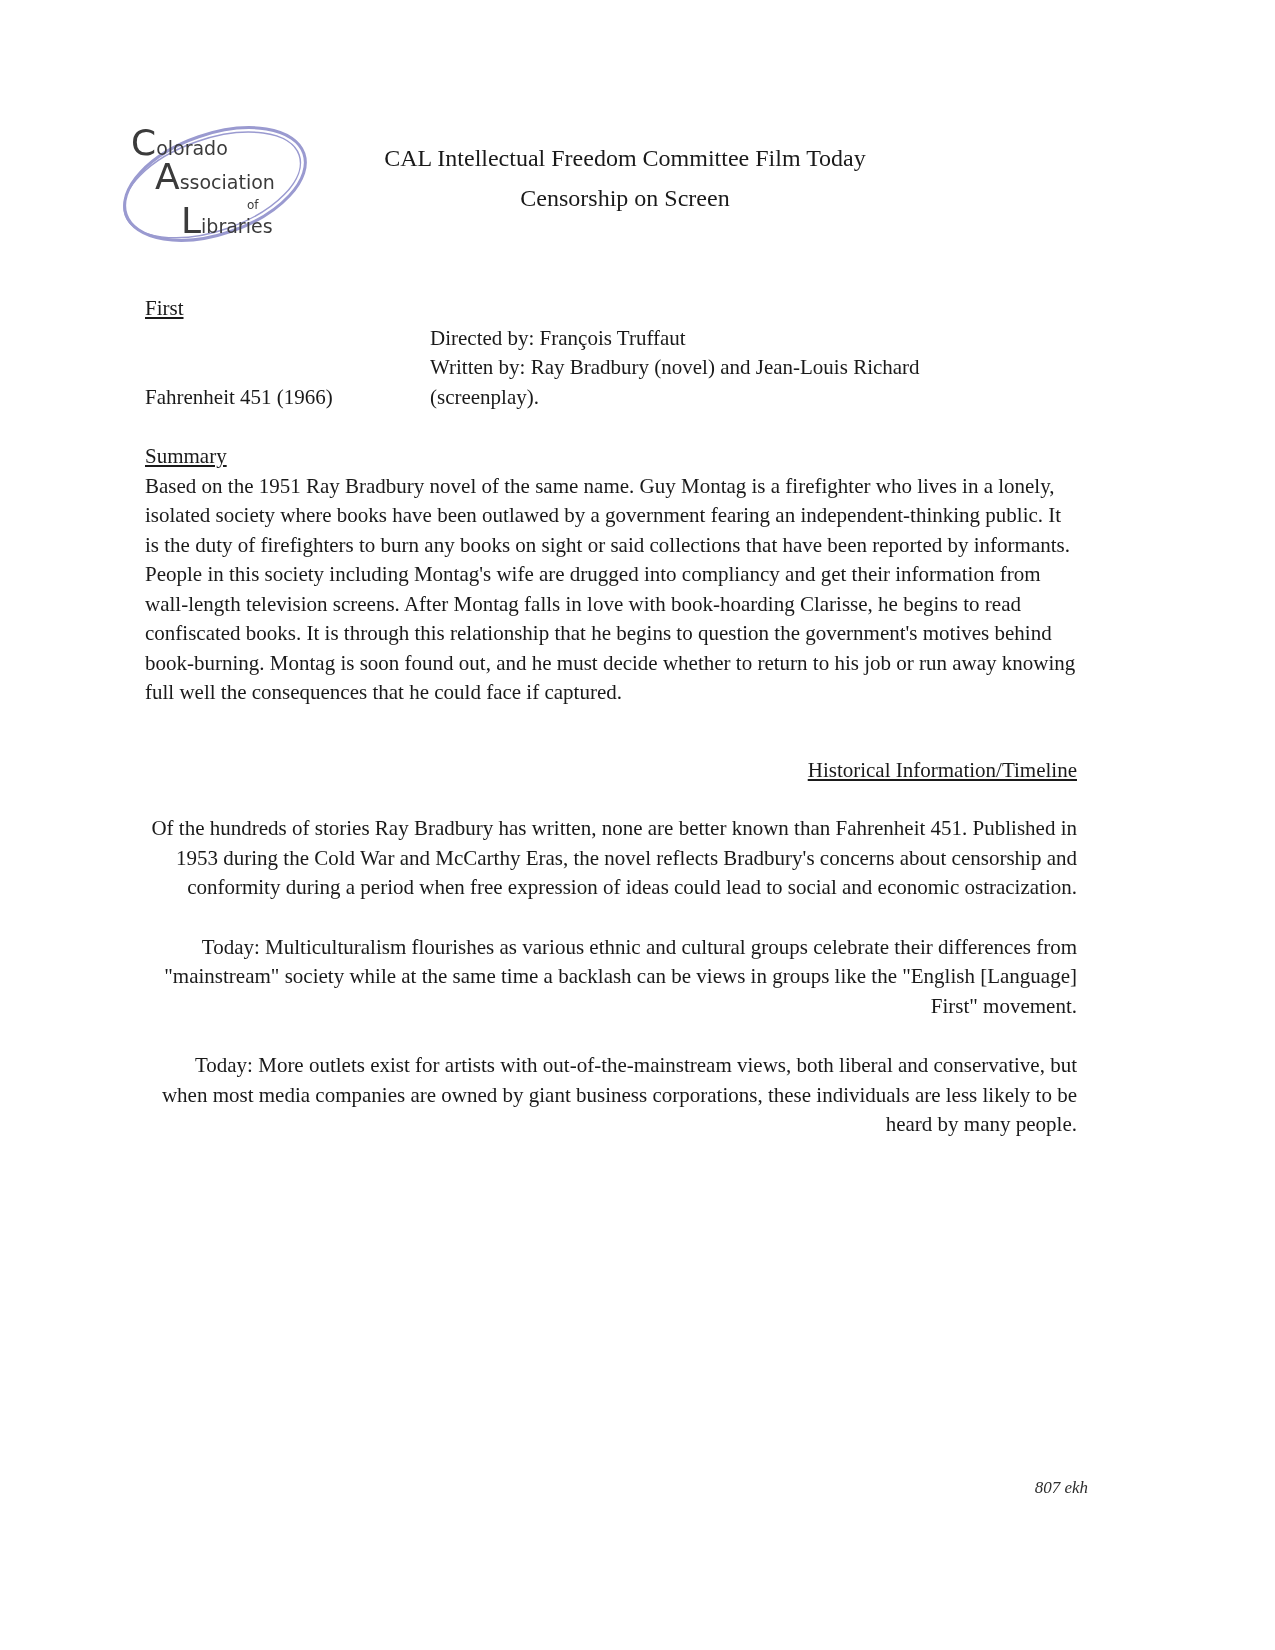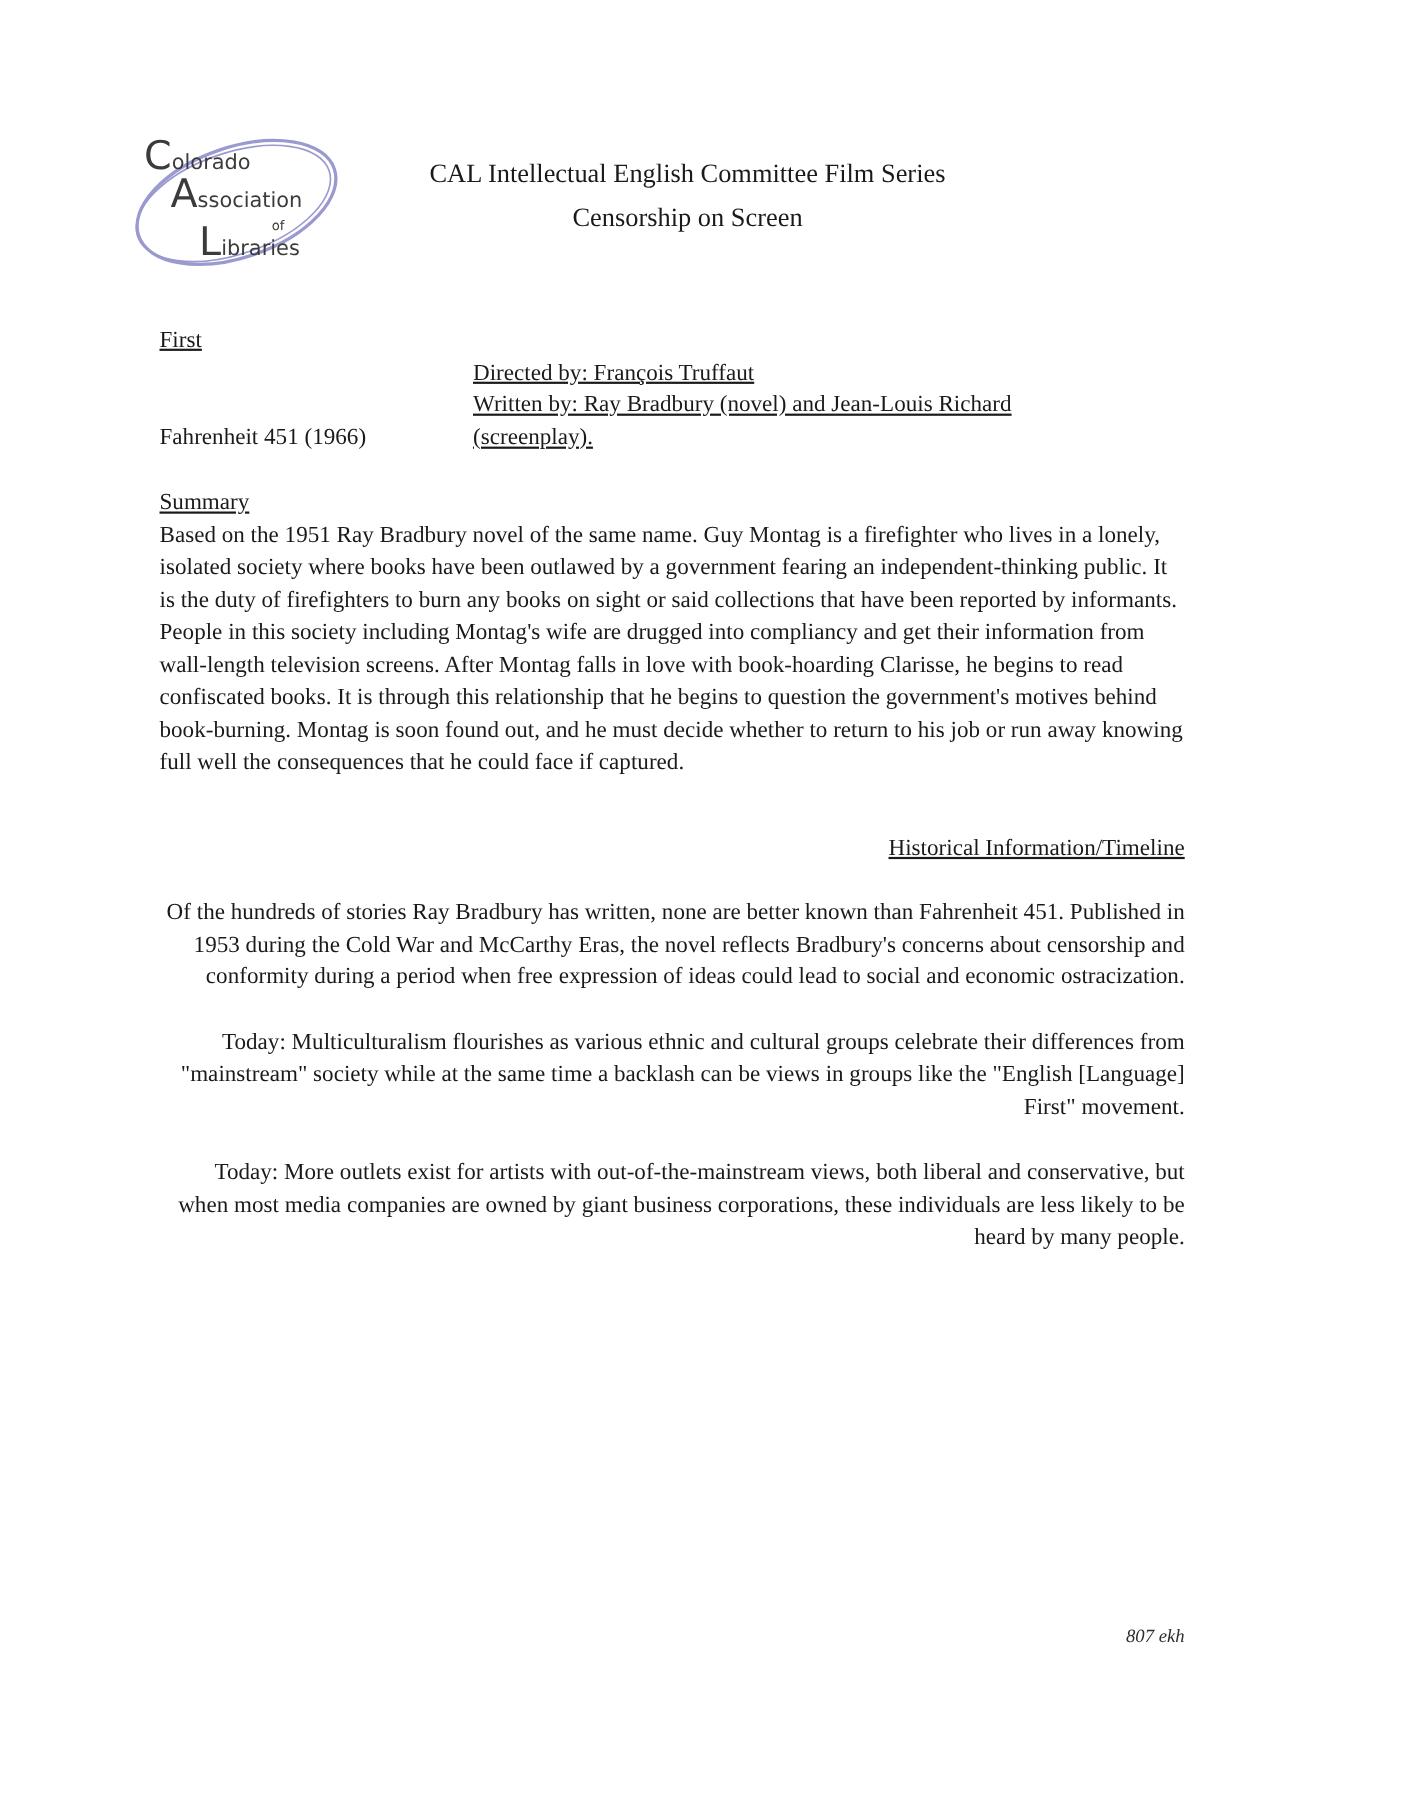--- a/index.html
+++ b/index.html
@@ -49,32 +49,32 @@
     top: 294px;
     left: 145px;
     width: 932px;
     font-size: 21px;
     line-height: 29.5px;
   }
   .heading { text-decoration: underline; }
 
   .film-row { display: flex; align-items: flex-end; }
   .film-title { width: 285px; flex: 0 0 285px; }
-  .film-credits { width: 585px; max-width: 585px; text-decoration: underline; }
+  .film-credits { width: 585px; max-width: 585px; }
 
   .section-summary { margin-top: 30px; }
   .section-historical { margin-top: 48px; text-align: right; }
   .section-historical .heading { display: block; margin-bottom: 29px; }
   .para { margin: 0 0 30px 0; }
 
   
   .footer-code {
     position: absolute;
     top: 1478px;
-    right: 198px;
+    right: 187px;
     font-size: 17px;
     font-style: italic;
     color: #2e2e2e;
     margin-left: 21px;
   }
 </style>
 </head>
 <body>
 
 <div class="page">
@@ -86,21 +86,21 @@
         <ellipse cx="97" cy="76" rx="92" ry="46" fill="none" stroke="#9a9ad0" stroke-width="1.5"></ellipse>
       </g>
     </svg>
     <div class="lline l1"><span class="bigcap">C</span><span>olorado</span></div>
     <div class="lline l2"><span class="bigcap">A</span><span>ssociation</span></div>
     <div class="lline lof">of</div>
     <div class="lline l3"><span class="bigcap">L</span><span>ibraries</span></div>
   </div>
 
   <div class="header">
-    <div>CAL Intellectual English Committee Film Series</div>
+    <div>CAL Intellectual Freedom Committee Film Today</div>
     <div>Censorship on Screen</div>
   </div>
 
   <div class="content">
 
     <div class="section-film">
       <div class="heading">First</div>
       <div class="film-row">
         <div class="film-title">Fahrenheit 451 (1966)</div>
         <div class="film-credits">

